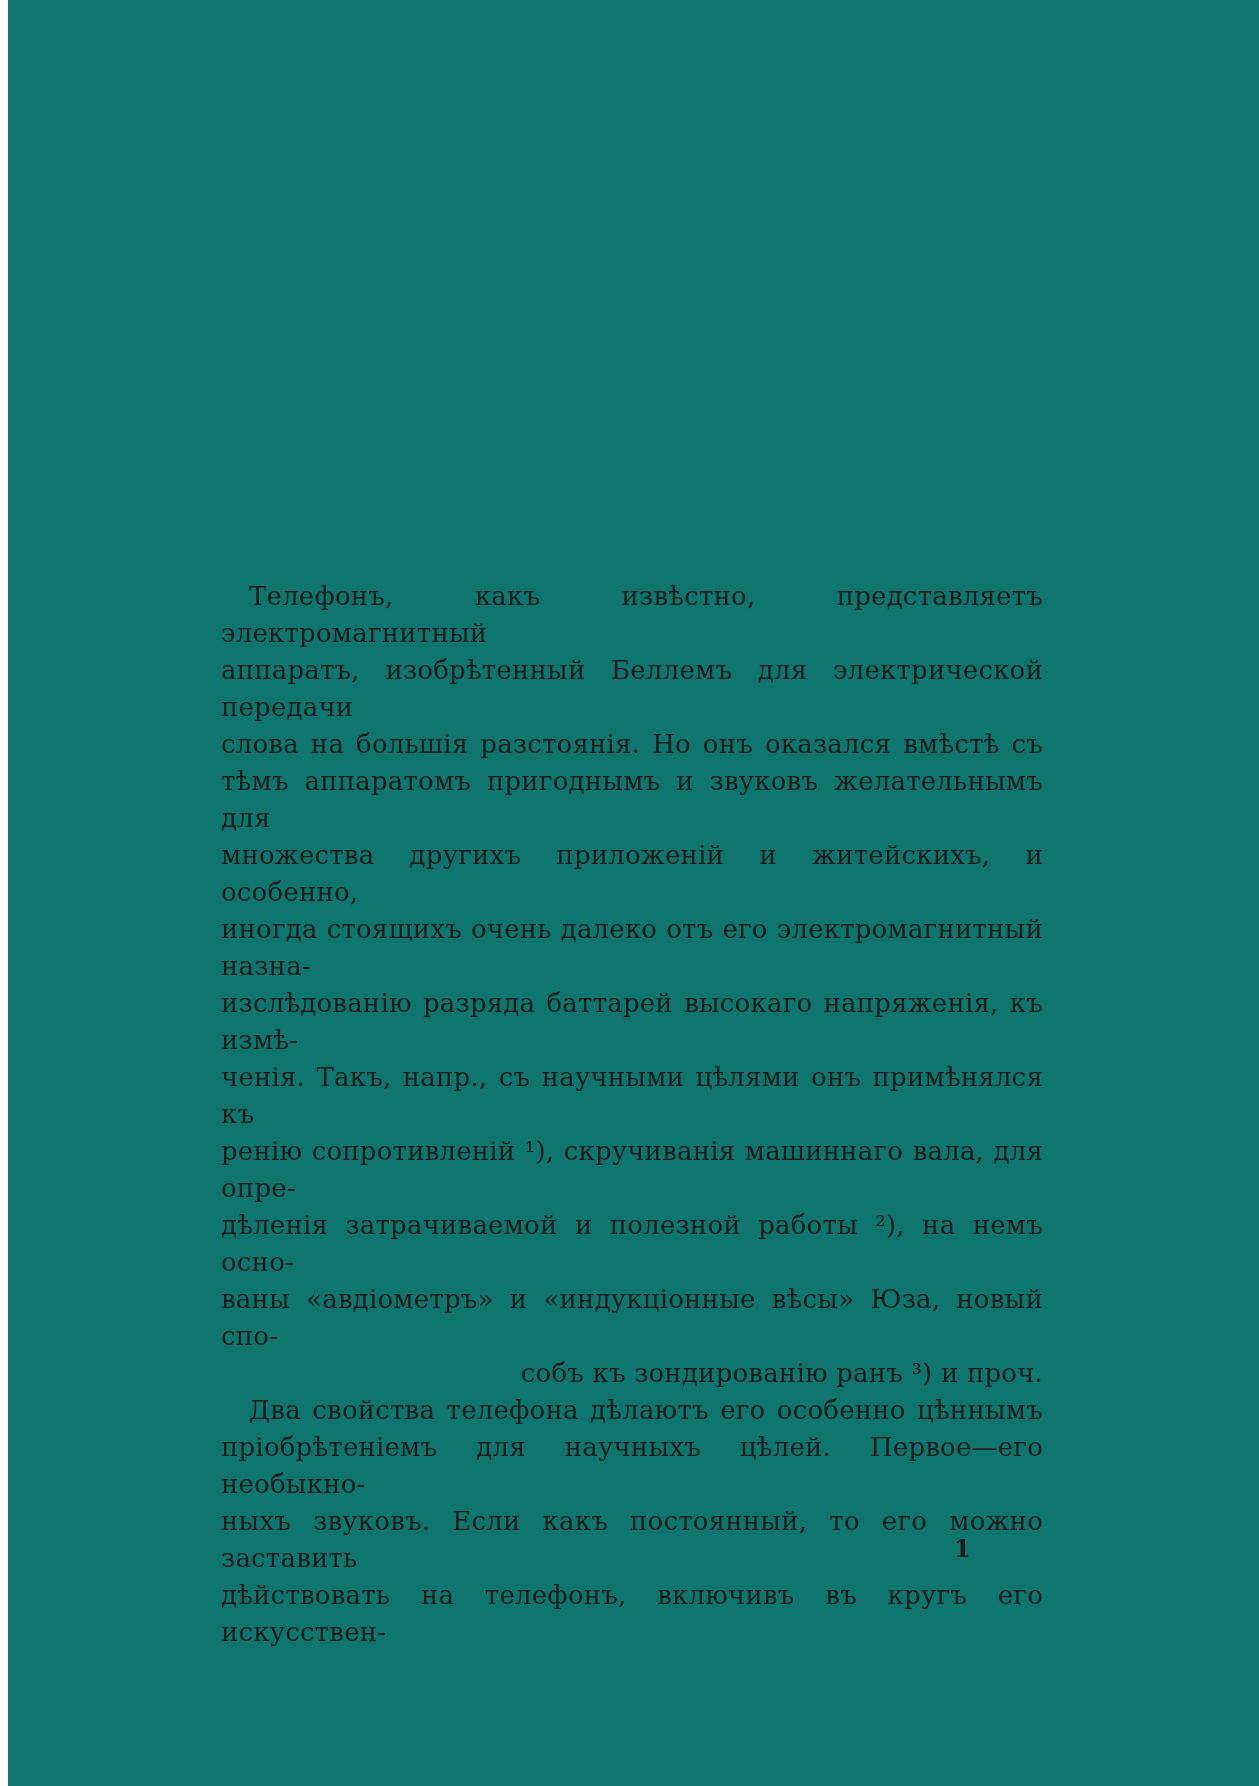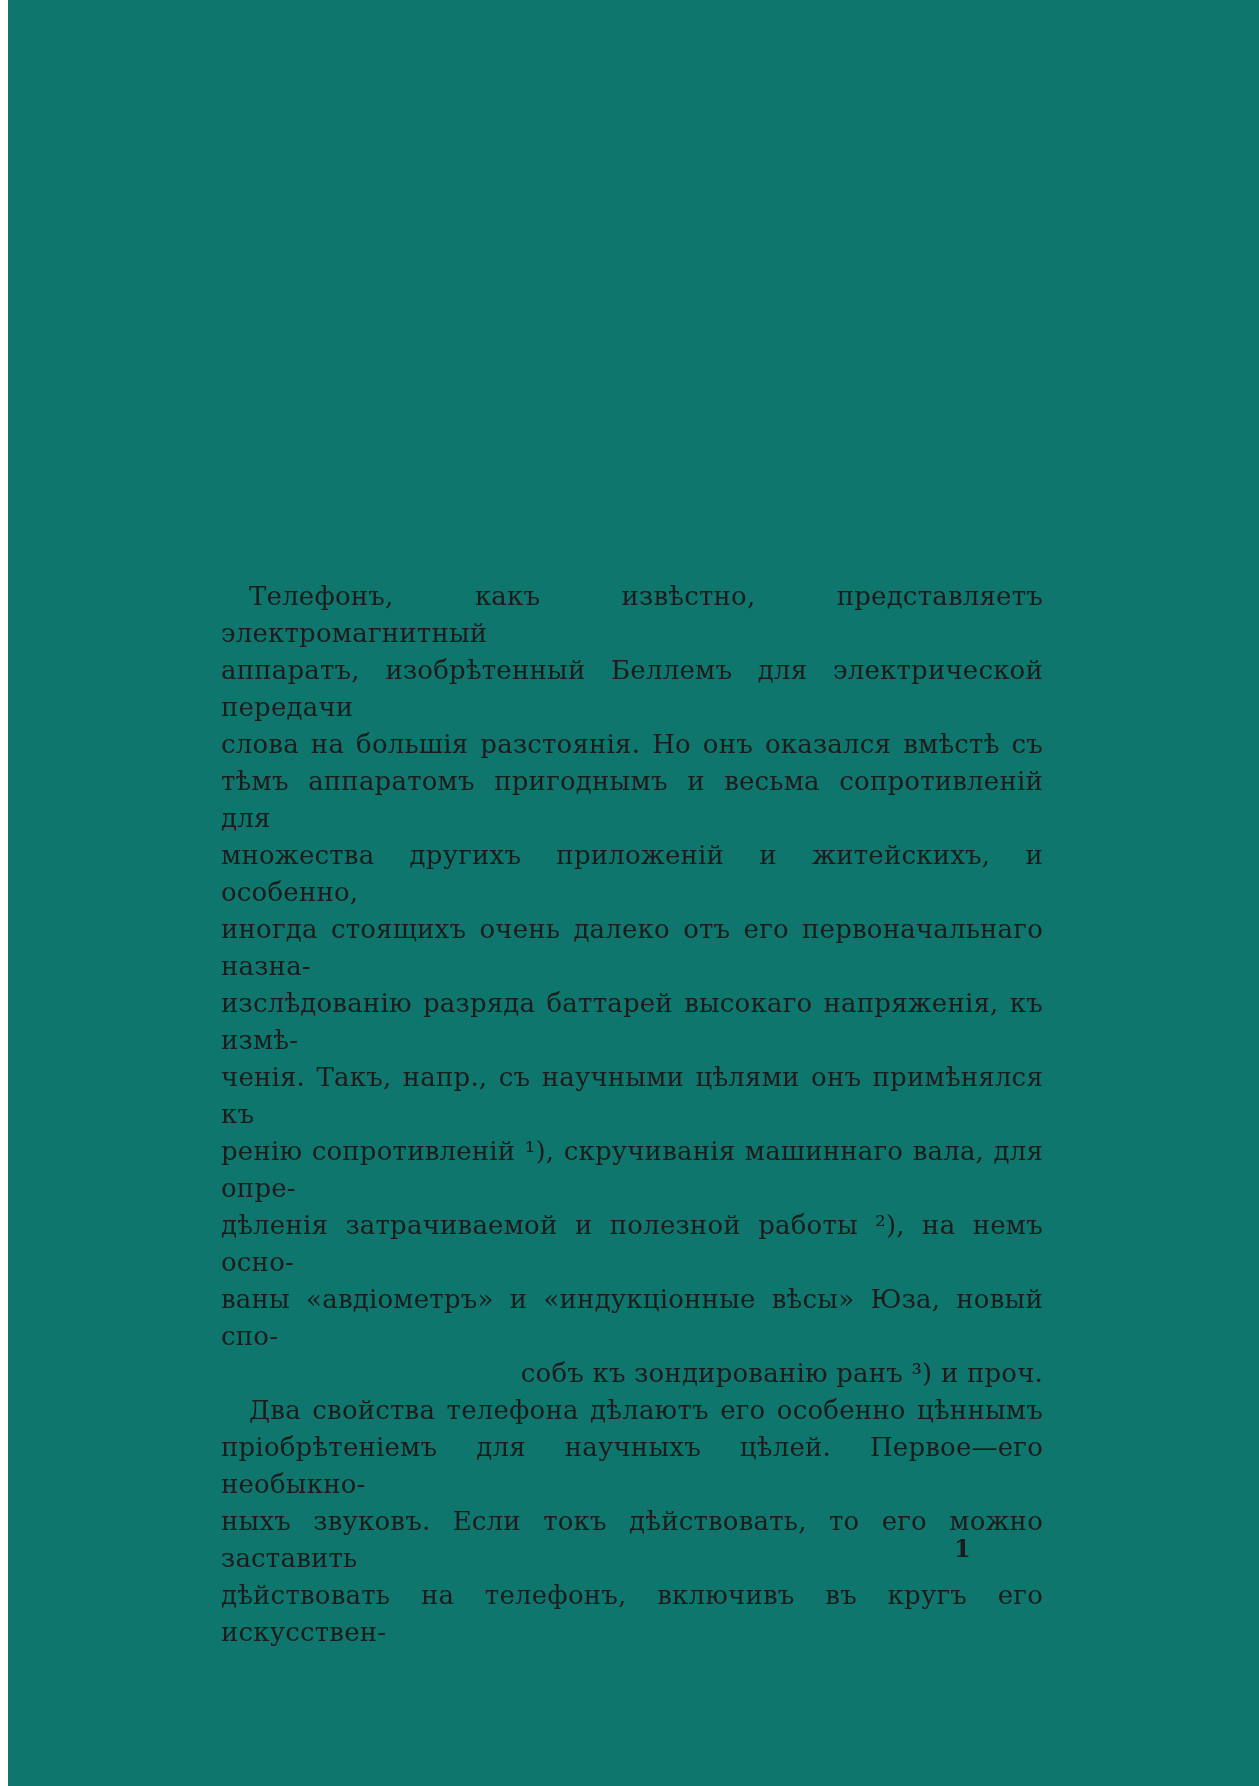--- a/index.html
+++ b/index.html
@@ -45,32 +45,32 @@
 </head>
 <body>
 
 <div class="page">
 
   <div class="text-block">
 
     <div class="line j indent">Телефонъ, какъ извѣстно, представляетъ электромагнитный</div>
     <div class="line j">аппаратъ, изобрѣтенный Беллемъ для электрической передачи</div>
     <div class="line j">слова на большія разстоянія. Но онъ оказался вмѣстѣ съ</div>
-    <div class="line j">тѣмъ аппаратомъ пригоднымъ и весьма сопротивленій для</div>
+    <div class="line j">тѣмъ аппаратомъ пригоднымъ и звуковъ желательнымъ для</div>
     <div class="line j">множества другихъ приложеній и житейскихъ, и особенно,</div>
-    <div class="line j">иногда стоящихъ очень далеко отъ его первоначальнаго назна-</div>
+    <div class="line j">иногда стоящихъ очень далеко отъ его электромагнитный назна-</div>
     <div class="line j">изслѣдованію разряда баттарей высокаго напряженія, къ измѣ-</div>
     <div class="line j">ченія. Такъ, напр., съ научными цѣлями онъ примѣнялся къ</div>
     <div class="line j">ренію сопротивленій ¹), скручиванія машиннаго вала, для опре-</div>
     <div class="line j">дѣленія затрачиваемой и полезной работы ²), на немъ осно-</div>
     <div class="line j">ваны «авдіометръ» и «индукціонные вѣсы» Юза, новый спо-</div>
     <div class="line">собъ къ зондированію ранъ ³) и проч.</div>
 
     <div class="line j indent">Два свойства телефона дѣлаютъ его особенно цѣннымъ</div>
     <div class="line j">пріобрѣтеніемъ для научныхъ цѣлей. Первое—его необыкно-</div>
-    <div class="line j">ныхъ звуковъ. Если токъ дѣйствовать, то его можно заставить</div>
+    <div class="line j">ныхъ звуковъ. Если какъ постоянный, то его можно заставить</div>
     <div class="line j">дѣйствовать на телефонъ, включивъ въ кругъ его искусствен-</div>
 
   </div>
 
   <div class="page-number">1</div>
 
 </div>
 
 </body></html>

